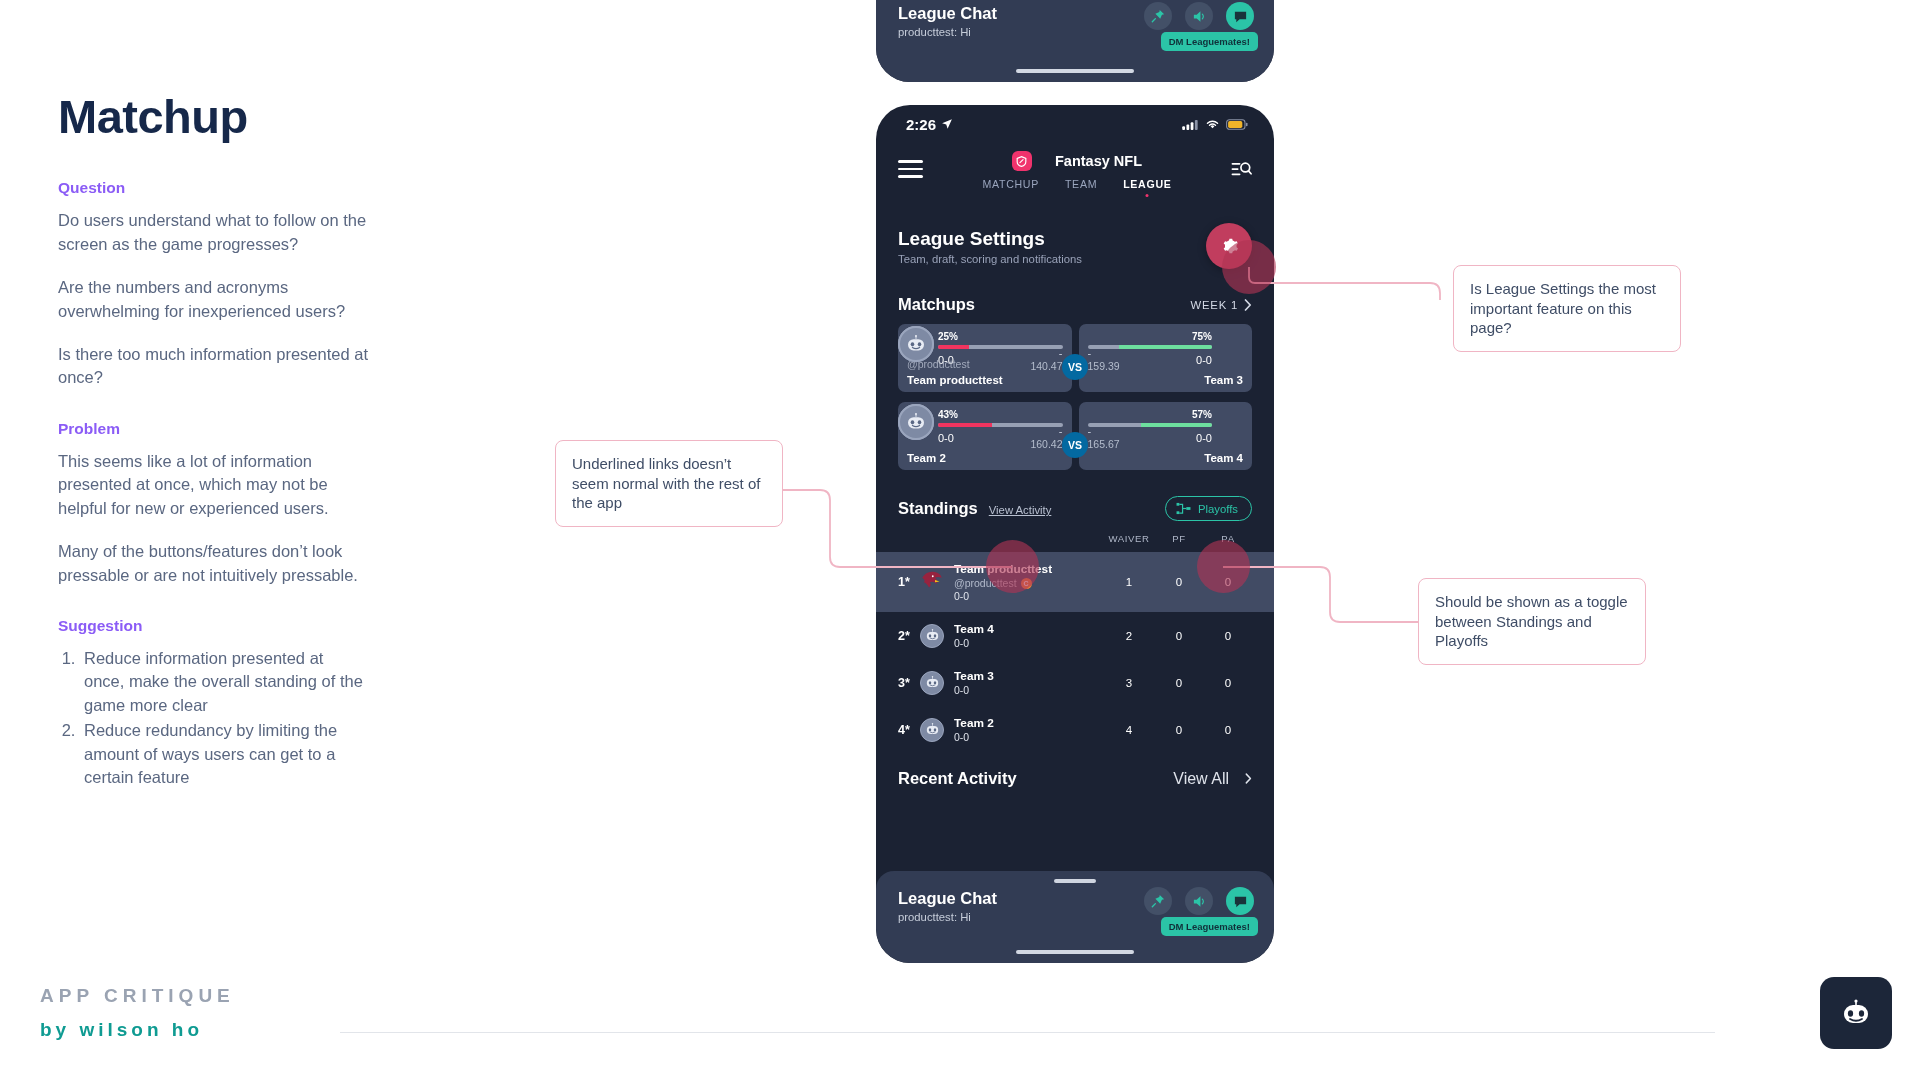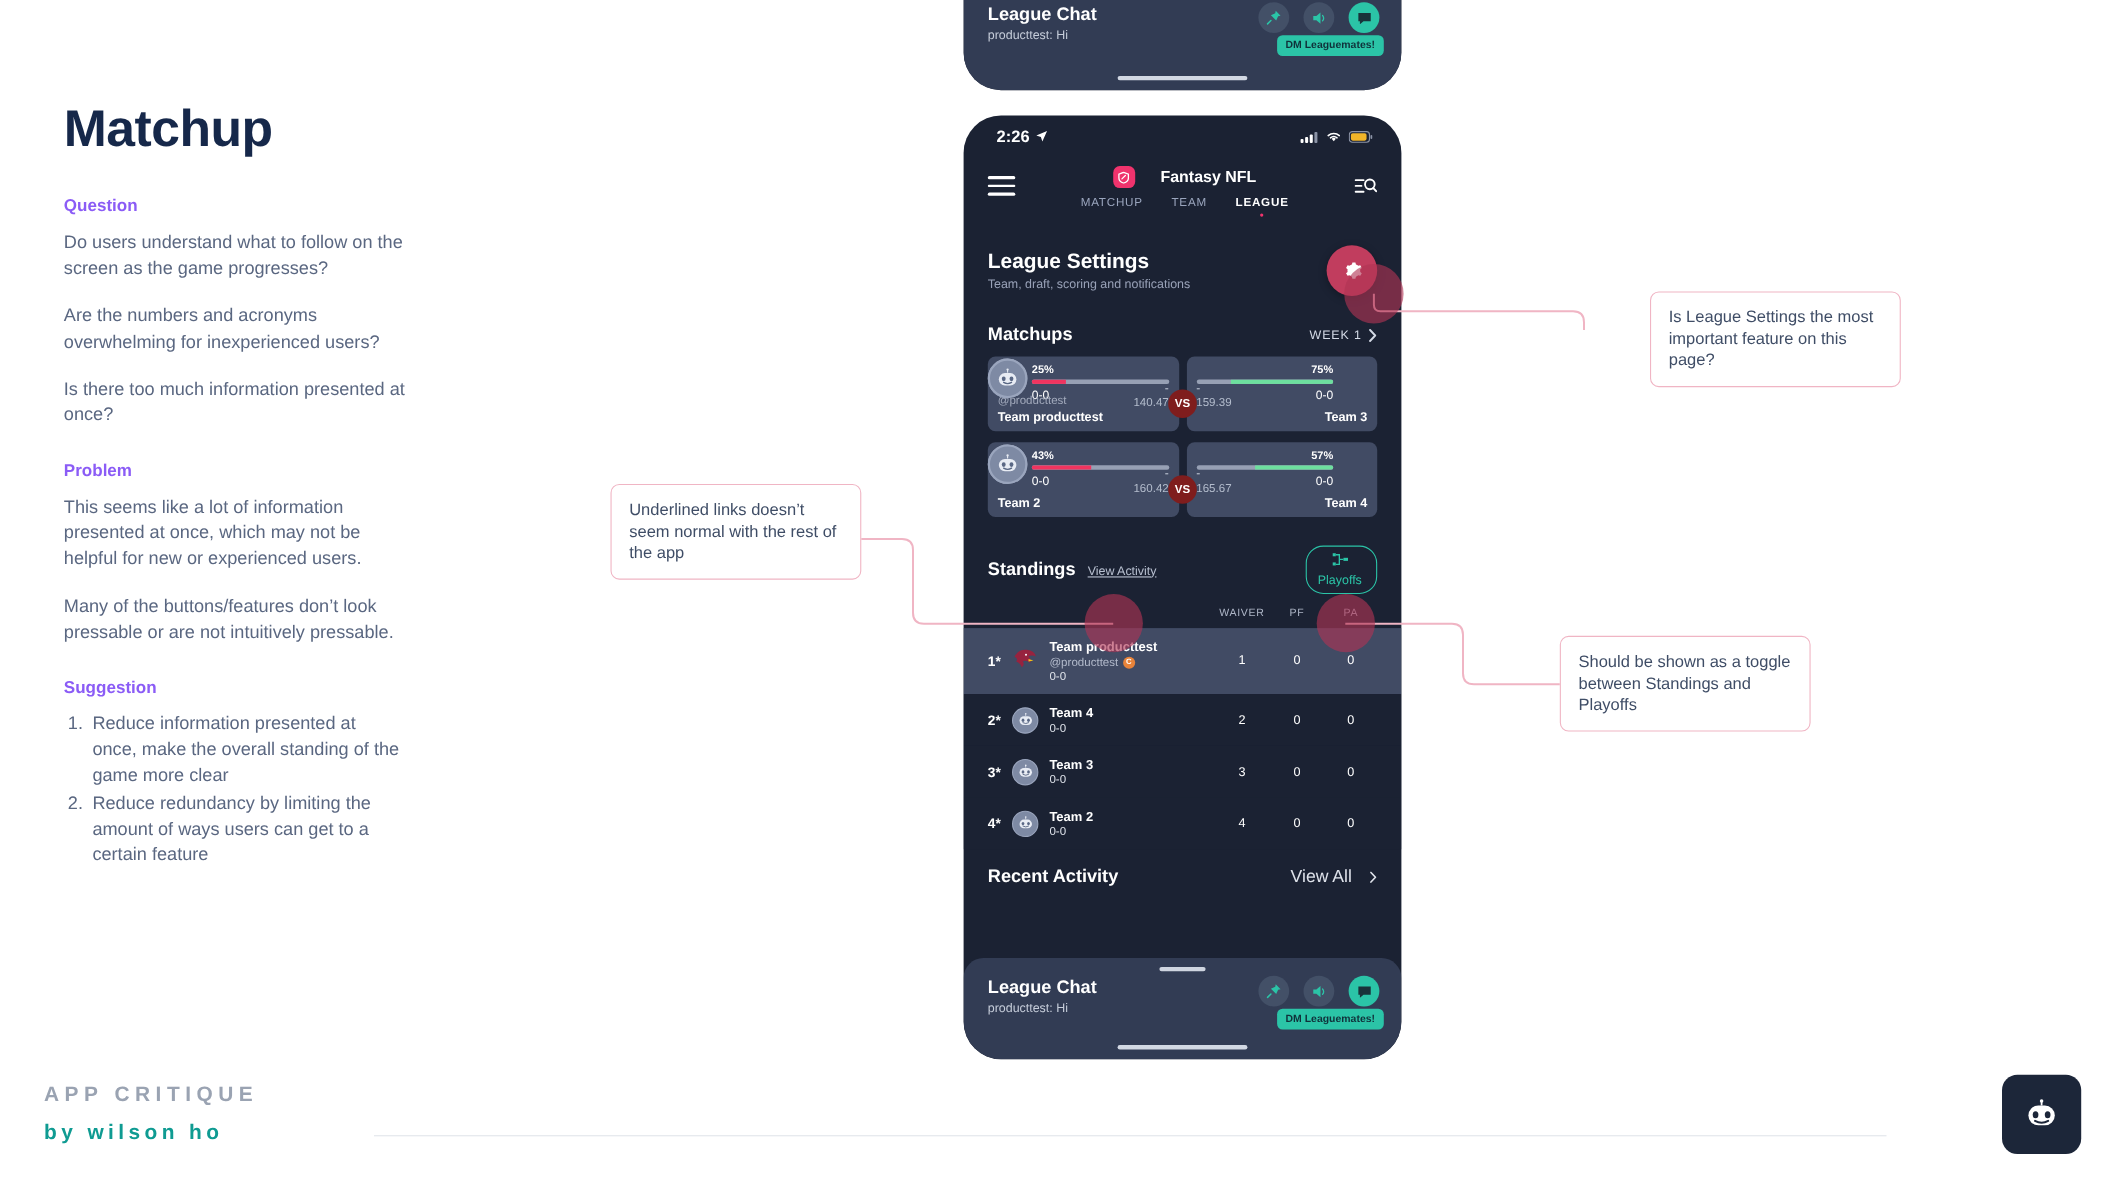--- a/index.html
+++ b/index.html
@@ -175,41 +175,40 @@
   .avatar-circ {
     width: 36px; height: 36px; border-radius: 50%;
     background: #7e8aa4; border: 2px solid #9aa5bd;
     display: flex; align-items: center; justify-content: center;
     overflow: hidden;
   }
   .mu-avatar-r { position: absolute; right: 22px; top: 2px; z-index: 3; }
   .vs-badge {
     position: absolute; left: 50%; top: 30px; transform: translateX(-50%);
     width: 26px; height: 26px; border-radius: 50%;
-    background: #7f1d1d; display: flex; align-items: center;
+    background: #0369a1; display: flex; align-items: center;
     justify-content: center; font-size: 10.5px; font-weight: 700;
     z-index: 4;
   }
 
   .st-head {
     display: flex; align-items: center; justify-content: space-between;
     margin-top: 26px; padding: 0 22px;
   }
   .st-left { display: flex; align-items: baseline; gap: 11px; }
   .st-title { font-size: 16.5px; font-weight: 700; }
   .st-link {
     font-size: 11.3px; color: #b9c1d1; text-decoration: underline;
     cursor: pointer;
   }
   .playoff-pill {
     display: flex; align-items: center; gap: 7px;
     border: 1.4px solid #2bc4a7; border-radius: 16px;
     padding: 5px 13px 5px 10px; font-size: 11.3px; color: #2bc4a7;
     cursor: pointer;
-    flex-direction: column;
   }
 
   .tbl-head {
     display: flex; padding: 12px 22px 8px 22px;
     font-size: 9.6px; letter-spacing: 0.6px; color: #aeb6c7;
   }
   .tc-rank { width: 22px; }
   .tc-team { flex: 1; }
   .tc-n { width: 50px; text-align: center; }
   .tc-n.pa { width: 48px; }
@@ -282,21 +281,21 @@
     border-radius: 3px; background: #cfd5e0;
   }
 
   
   .ann {
     position: absolute; border: 1.6px solid #f0b5c4;
     border-radius: 8px; background: #fff;
     padding: 13px 16px; font-size: 15px; line-height: 1.3;
     color: #3f4d66; z-index: 30;
   }
-  .ann-1 { left: 1500px; top: 265px; width: 228px; }
+  .ann-1 { left: 1453px; top: 265px; width: 228px; }
   .ann-2 { left: 555px; top: 440px; width: 228px; }
   .ann-3 { left: 1418px; top: 578px; width: 228px; }
   svg.conn { position: absolute; left: 0; top: 0; z-index: 25;
              pointer-events: none; }
   .hotdot {
     position: absolute; border-radius: 50%;
     background: rgba(176, 52, 84, 0.62); z-index: 26;
   }
 </style>
 </head>

